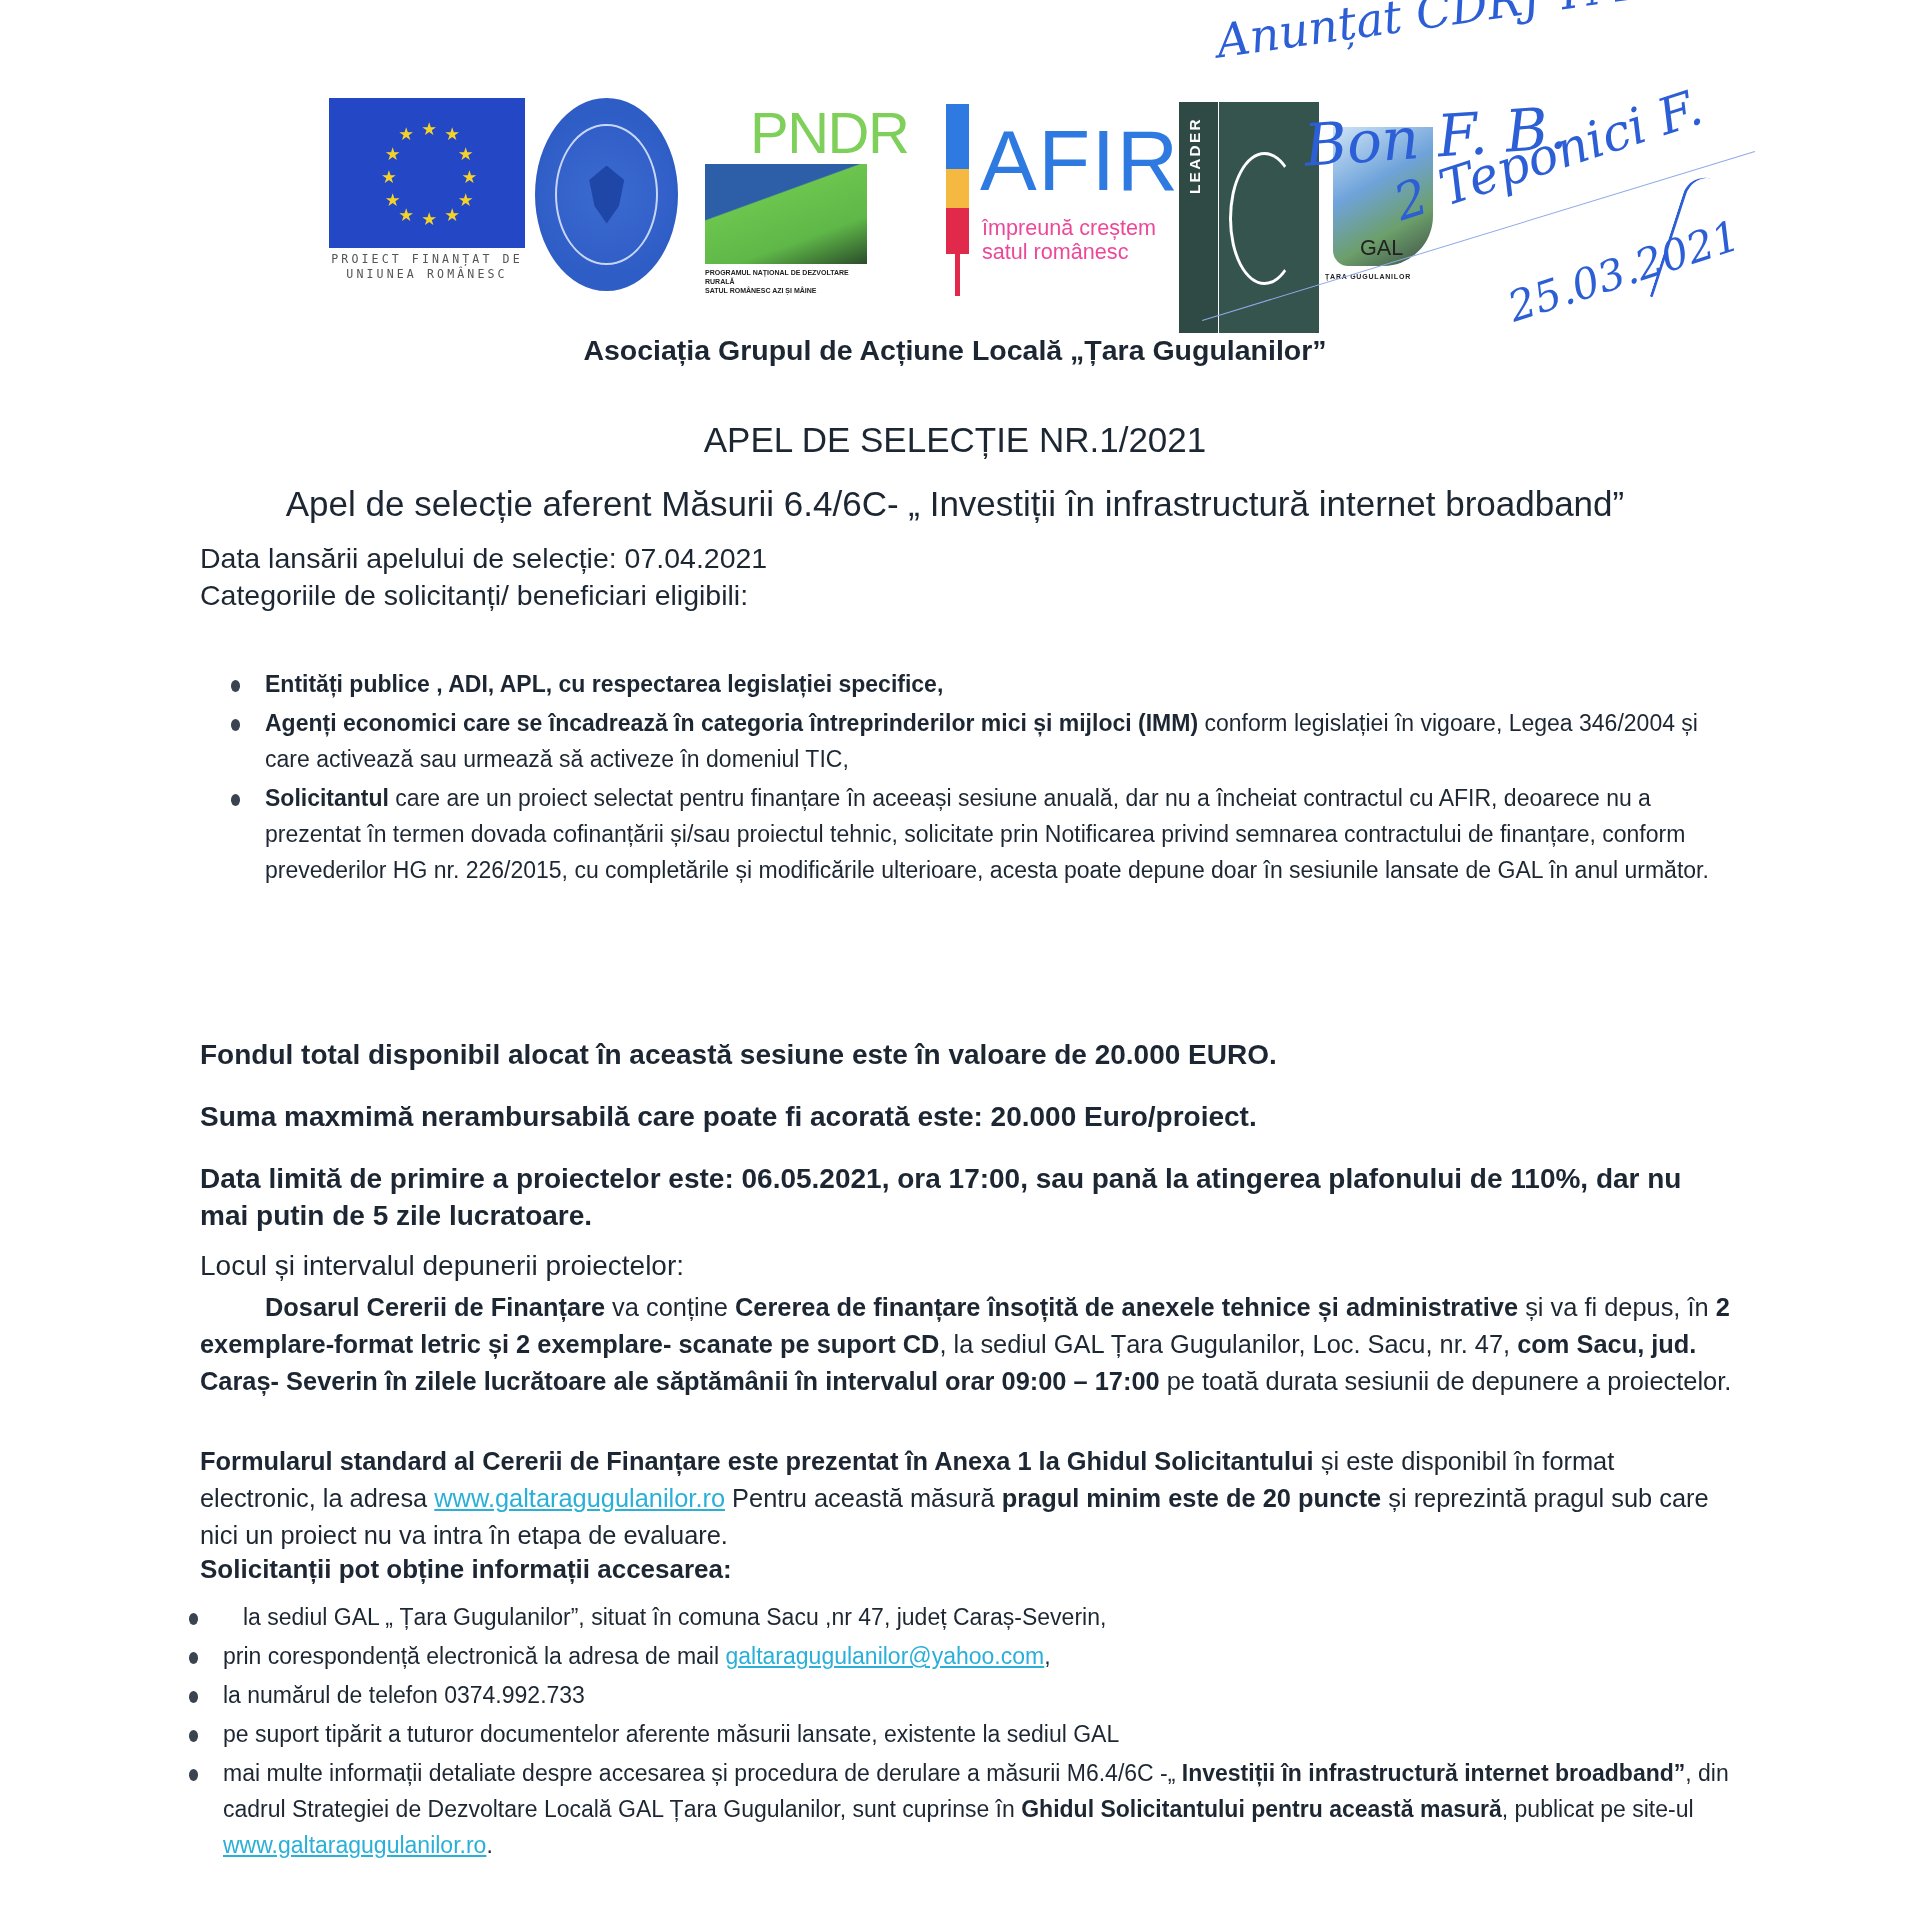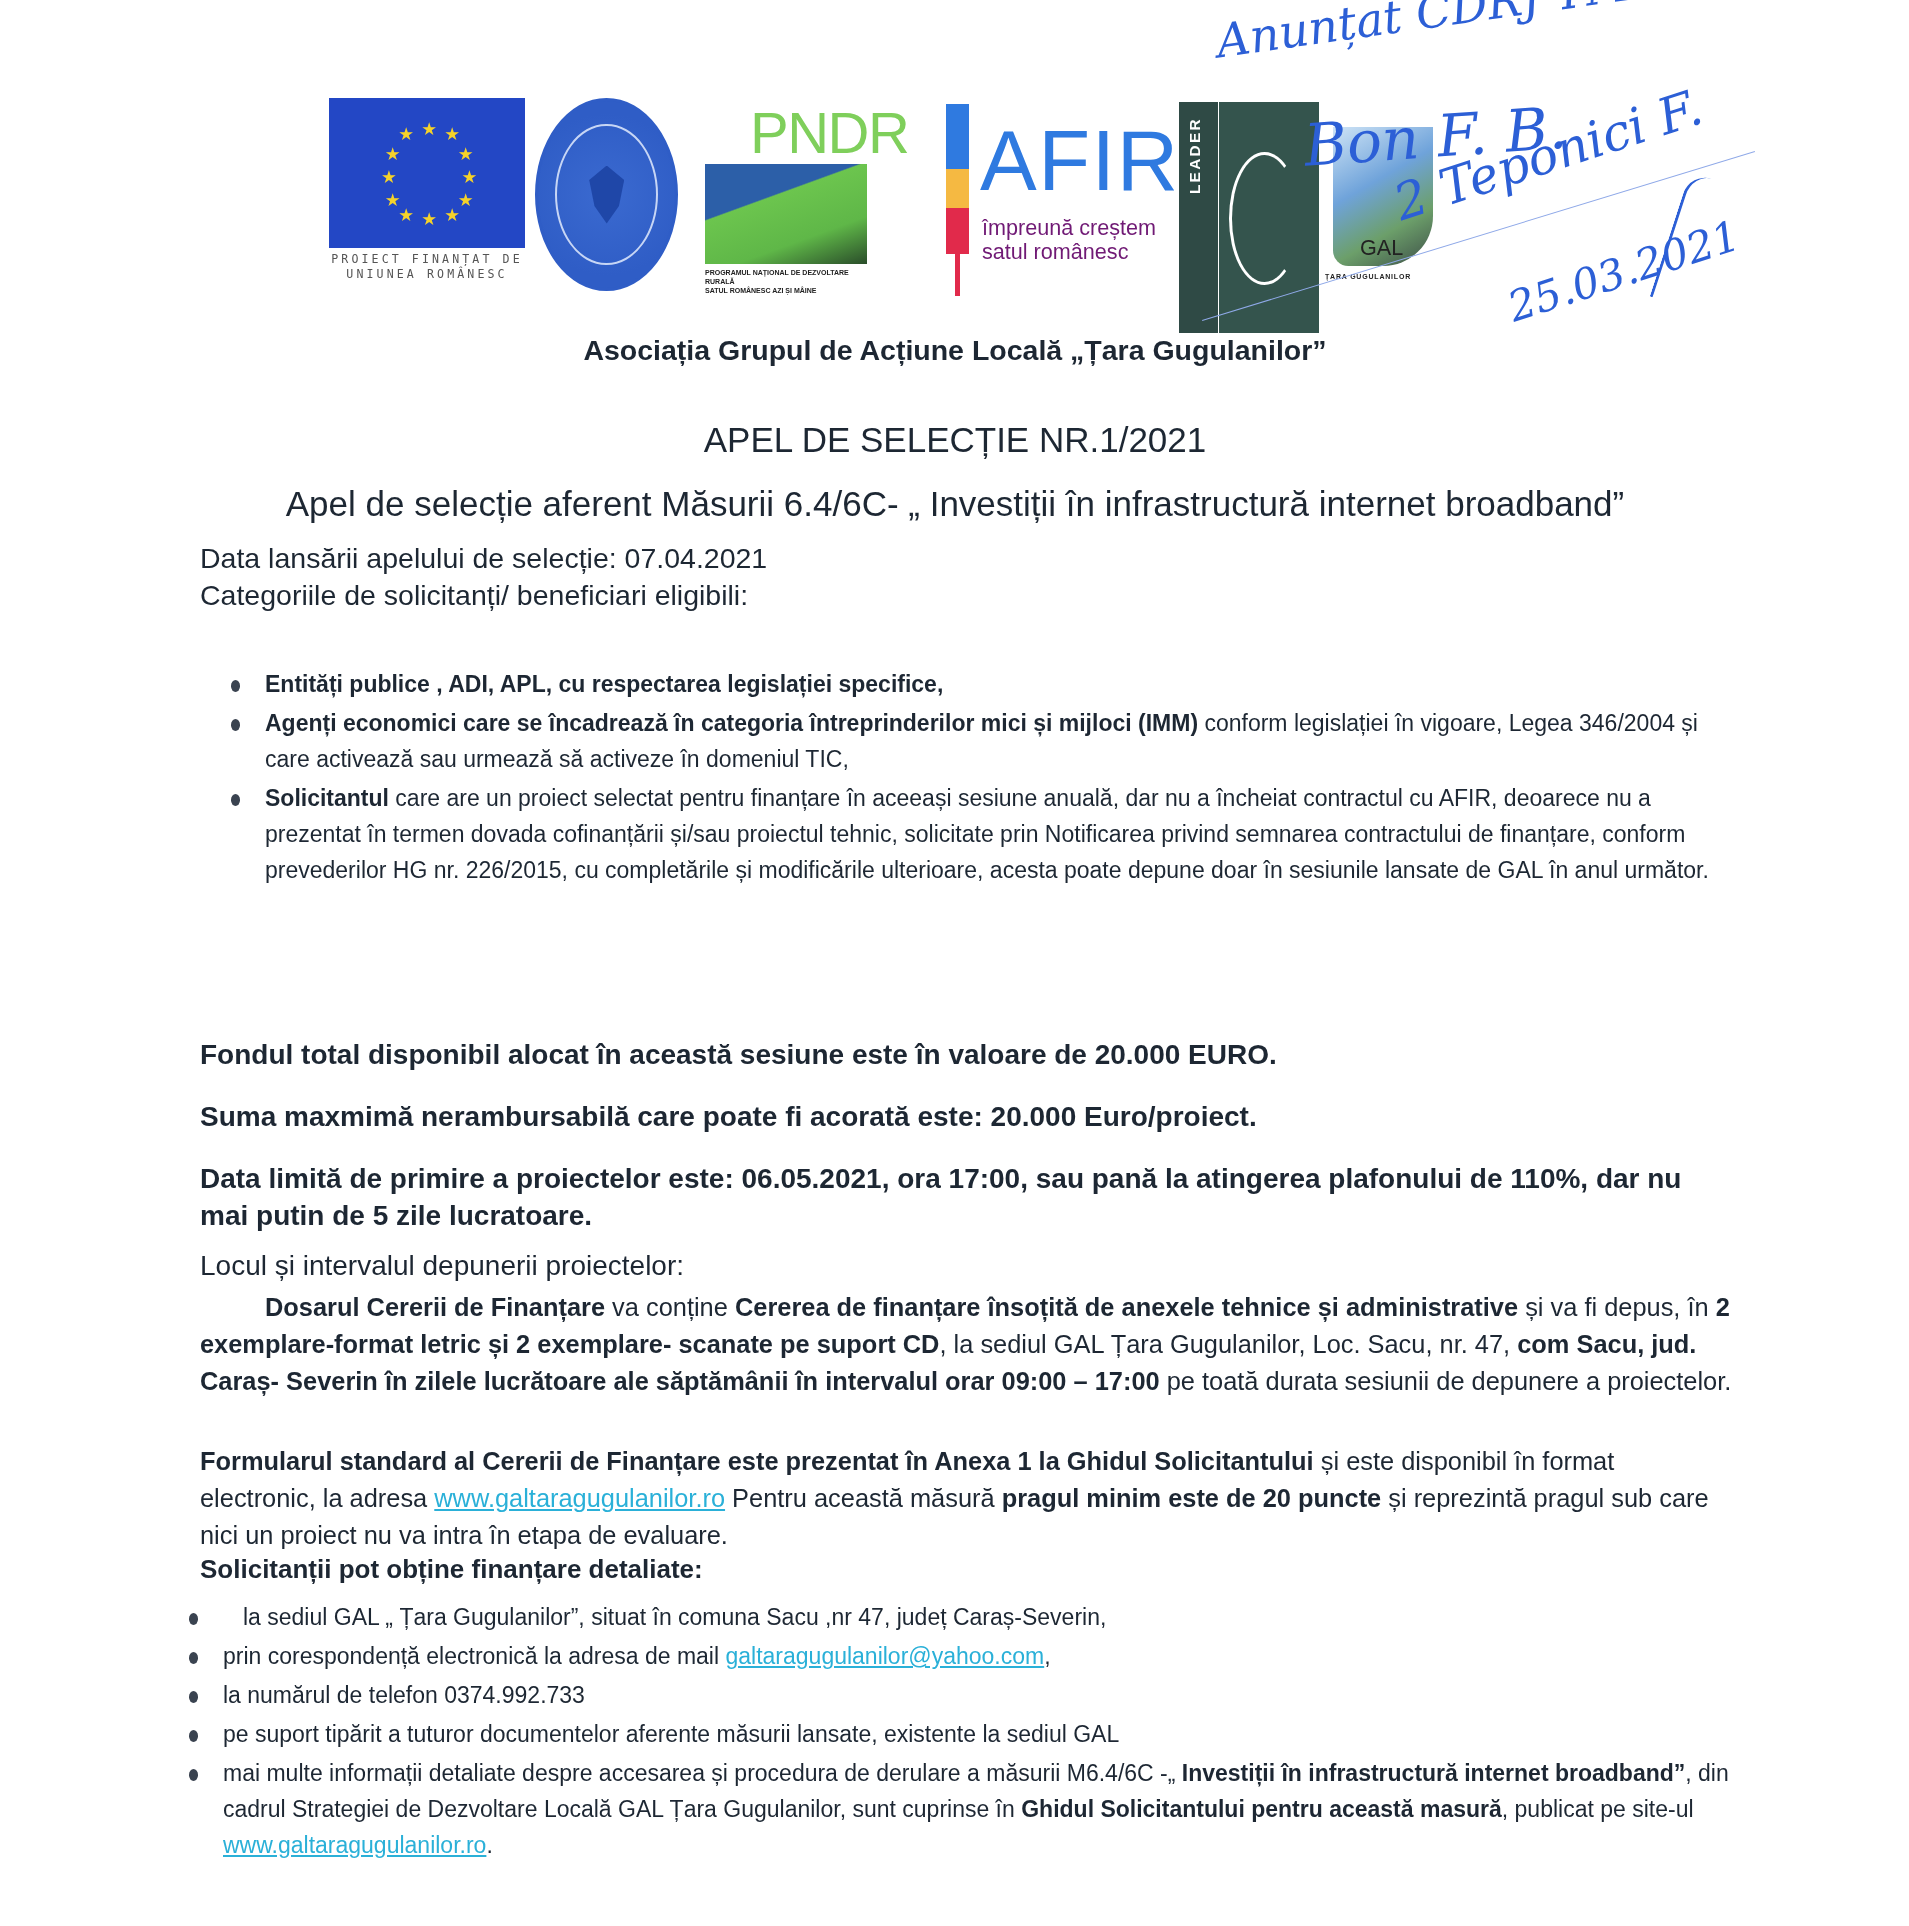--- a/index.html
+++ b/index.html
@@ -19,21 +19,21 @@
   .logo-pndr { left: 705px; top: 102px; width: 169px; height: 193px; }
   .logo-pndr .word { position: absolute; left: 0; top: 0; font-size: 58px; color: #7fcf5b; font-weight: normal; line-height: 62px; letter-spacing: -1.5px; margin-left: 45px; }
   .logo-pndr .scene { position: absolute; left: 0; top: 62px; width: 162px; height: 100px; background: linear-gradient(160deg, #2c5fa8 0%, #2c5fa8 35%, #6cc54e 36%, #5fb748 70%, #2a4d2a 100%); clip-path: polygon(0 0, 100% 0, 100% 100%, 0 100%); }
   .logo-pndr .cap { position: absolute; left: 0; top: 166px; width: 169px; font-size: 7px; color: #222; font-weight: bold; line-height: 9.2px; }
   .logo-afir-mark { left: 946px; top: 104px; width: 23px; height: 193px; }
   .logo-afir-mark .b { position: absolute; left: 0; top: 0; width: 23px; height: 65px; background: #2f7ae0; }
   .logo-afir-mark .y { position: absolute; left: 0; top: 65px; width: 23px; height: 39px; background: #f5b942; }
   .logo-afir-mark .r { position: absolute; left: 0; top: 104px; width: 23px; height: 46px; background: #e12a4b; }
   .logo-afir-mark .s { position: absolute; left: 9.2px; top: 150px; width: 4.6px; height: 42px; background: #e12a4b; }
   .logo-afir { left: 980px; top: 116px; font-size: 85px; line-height: 89px; color: #2f7ae0; letter-spacing: 1.5px; }
-  .logo-afir-tag { left: 982px; top: 216px; font-size: 21.6px; line-height: 24px; color: #701a75; }
+  .logo-afir-tag { left: 982px; top: 216px; font-size: 21.6px; line-height: 24px; color: #ec4899; }
   .logo-leader { left: 1179px; top: 102px; width: 139px; height: 231px; background: #2f4a45; }
   .logo-leader .panel { position: absolute; left: 39px; top: 0; width: 100px; height: 231px; background: #34544d; border-left: 1.5px solid #fff; }
   .logo-leader .ring { position: absolute; left: 50px; top: 50px; width: 65px; height: 127px; border: 3.9px solid #fff; border-radius: 50%; border-right-color: transparent; }
   .logo-leader .label { position: absolute; left: 7px; top: 15.4px; writing-mode: vertical-rl; transform: rotate(180deg); color: #fff; font-size: 15.4px; letter-spacing: 2.3px; font-weight: bold; }
   .logo-gal { left: 1325px; top: 127px; width: 116px; height: 162px; }
   .logo-gal .shape { position: absolute; left: 7.7px; top: 0; width: 100px; height: 139px; background: linear-gradient(150deg, #cfe4f6 0%, #6fa3da 40%, #6c9f6a 70%, #3c4d47 100%); border-radius: 0 0 50px 15.4px; }
   .logo-gal .txt { position: absolute; left: 35px; top: 108px; font-size: 21.6px; color: #222; }
   .logo-gal .cap { position: absolute; left: 0; top: 146px; font-size: 7px; color: #222; font-weight: bold; letter-spacing: 0.8px; }
 
   
@@ -151,21 +151,21 @@
 <div class="abs line" style="top:1248px; font-size:28px;">Locul și intervalul depunerii proiectelor:</div>
 
 <div class="abs para" style="top:1289px; font-size:25.4px; line-height:37px; text-indent:65px;">
   <span class="bold">Dosarul Cererii de Finanțare</span><span> va conține </span><span class="bold">Cererea de finanțare însoțită de anexele tehnice și administrative</span><span> și va fi depus, în </span><span class="bold">2 exemplare-format letric și 2 exemplare- scanate pe suport CD</span><span>, la sediul GAL Țara Gugulanilor, Loc. Sacu, nr. 47, </span><span class="bold">com Sacu, jud. Caraș- Severin în zilele lucrătoare ale săptămânii în intervalul orar 09:00 – 17:00</span><span> pe toată durata sesiunii de depunere a proiectelor.</span>
 </div>
 
 <div class="abs para" style="top:1443px; font-size:25.4px; line-height:37px;">
   <span class="bold">Formularul standard al Cererii de Finanțare este prezentat în Anexa 1 la Ghidul Solicitantului</span><span> și este disponibil în format electronic, la adresa </span><a class="link">www.galtaragugulanilor.ro</a><span> Pentru această măsură </span><span class="bold">pragul minim este de 20 puncte</span><span> și reprezintă pragul sub care nici un proiect nu va intra în etapa de evaluare.</span>
 </div>
 
-<div class="abs line bold" style="top:1552px; font-size:26px;">Solicitanții pot obține finanțare detaliate:</div>
+<div class="abs line bold" style="top:1552px; font-size:26px;">Solicitanții pot obține informații accesarea:</div>
 
 <div class="abs para" style="left:181px; width:1556px; top:1599px; font-size:25.4px;">
   <ul class="bullets">
     <li style="padding-left:62px;"><span>la sediul GAL „ Țara Gugulanilor”, situat în comuna Sacu ,nr 47, județ Caraș-Severin,</span></li>
     <li><span>prin corespondență electronică la adresa de mail </span><a class="link">galtaragugulanilor@yahoo.com</a><span>,</span></li>
     <li><span>la numărul de telefon 0374.992.733</span></li>
     <li><span>pe suport tipărit a tuturor documentelor aferente măsurii lansate, existente la sediul GAL</span></li>
     <li><span>mai multe informații detaliate despre accesarea și procedura de  derulare a  măsurii M6.4/6C -„ </span><span class="bold">Investiții în infrastructură internet broadband”</span><span>, din cadrul Strategiei de Dezvoltare Locală GAL Țara Gugulanilor, sunt cuprinse în </span><span class="bold">Ghidul Solicitantului pentru această masură</span><span>, publicat pe site-ul </span><a class="link">www.galtaragugulanilor.ro</a><span>.</span></li>
   </ul>
 </div>

